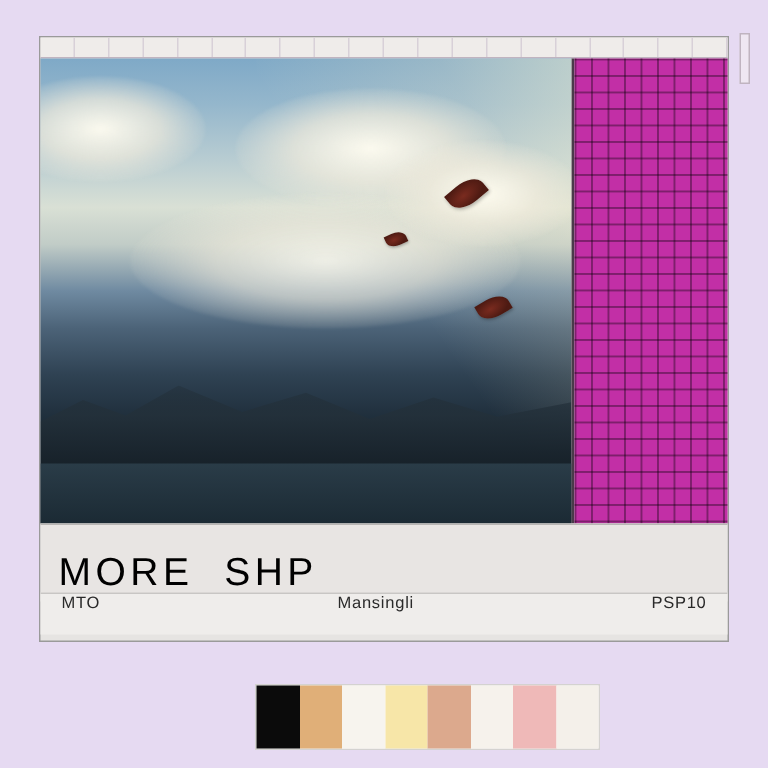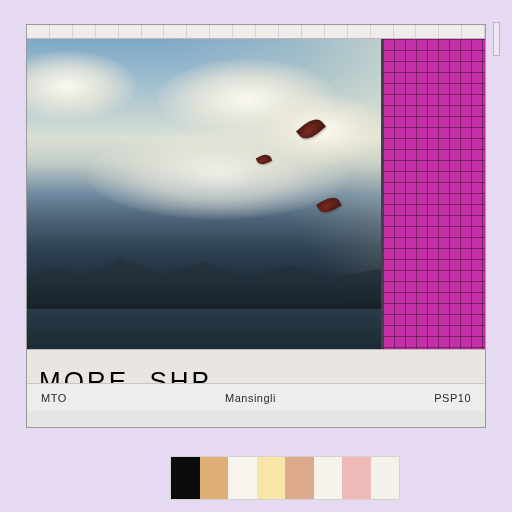--- a/index.html
+++ b/index.html
@@ -139,27 +139,26 @@
       font-size: 26px;
       font-weight: 400;
       letter-spacing: 3px;
       color: #000000;
       margin-top: 11px;
     }
 
     .footer {
       position: absolute;
       left: 0;
-      bottom: 16px;
+      bottom: 4px;
       width: 100%;
       height: 28px;
       background: #efedeb;
       border-top: 1px solid #c8c6c4;
       display: flex;
-      align-items: center;
       justify-content: space-between;
       padding: 0 14px;
       font-size: 11px;
       color: #2a2a2a;
       letter-spacing: 0.5px;
     }
 
     .swatches {
       position: absolute;
       left: 170px;

